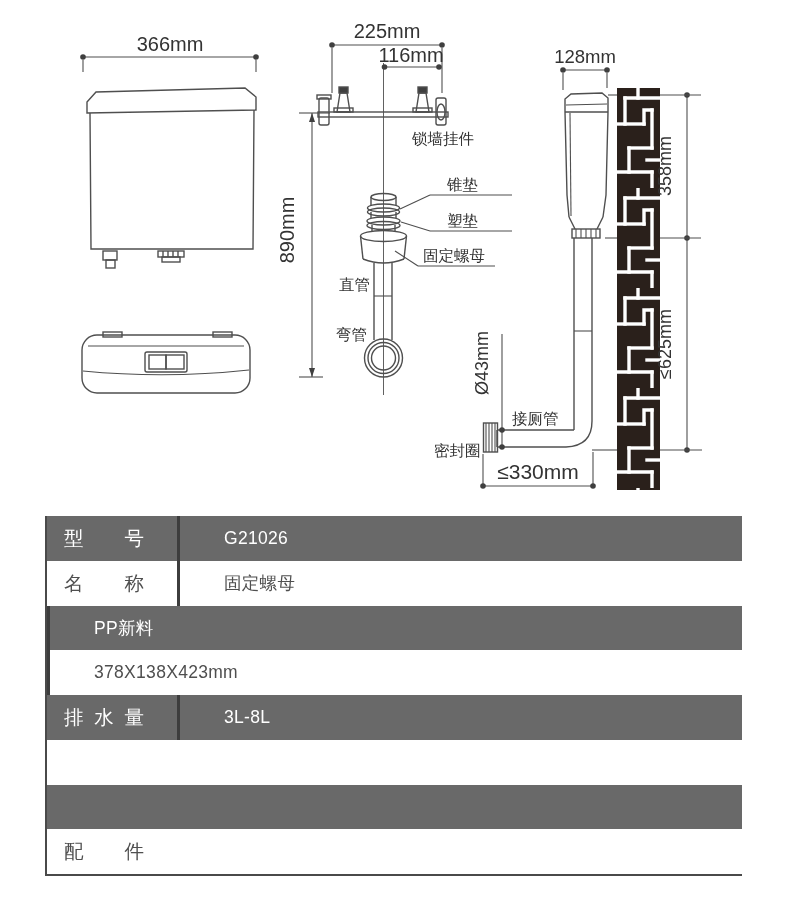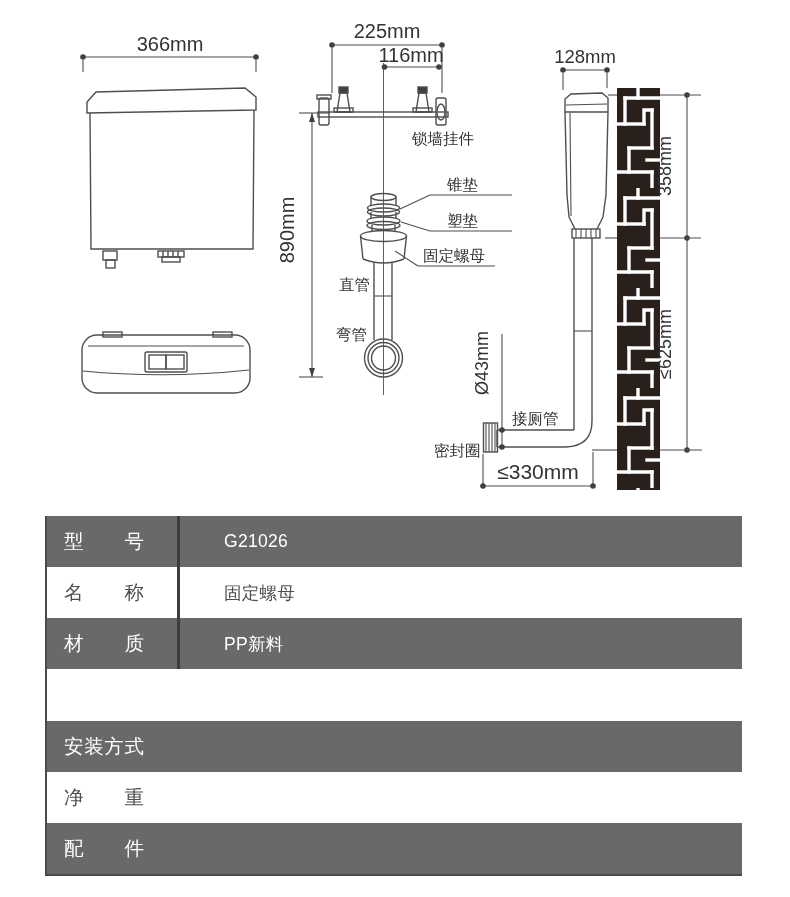--- a/index.html
+++ b/index.html
@@ -270,36 +270,34 @@
       </div>
     <div class="spec-value-cell">G21026</div>
   </div>
   <div class="spec-row">
     <div class="spec-label-cell">
         <span class="spec-label">名 称</span>
       </div>
     <div class="spec-value-cell">固定螺母</div>
   </div>
   <div class="spec-row">
+    <div class="spec-value-cell">PP新料</div>
+  </div>
+  <div class="spec-row">
+    <div class="spec-value-cell">378X138X423mm</div>
+  </div>
+  <div class="spec-row">
     <div class="spec-label-cell">
-        <span class="spec-label">材 质</span>
+        <span class="spec-label">排 水 量</span>
       </div>
-    <div class="spec-value-cell">PP新料</div>
-  </div>
-  <div class="spec-row">
-  </div>
-  <div class="spec-row">
-    <div class="spec-label-cell">
-        <span class="spec-label">安装方式</span>
-      </div>
-  </div>
-  <div class="spec-row">
-    <div class="spec-label-cell">
-        <span class="spec-label">净 重</span>
-      </div>
+    <div class="spec-value-cell">3L-8L</div>
+  </div>
+  <div class="spec-row">
+  </div>
+  <div class="spec-row">
   </div>
   <div class="spec-row">
     <div class="spec-label-cell">
         <span class="spec-label">配 件</span>
       </div>
   </div>
 </div>
 
 
 

